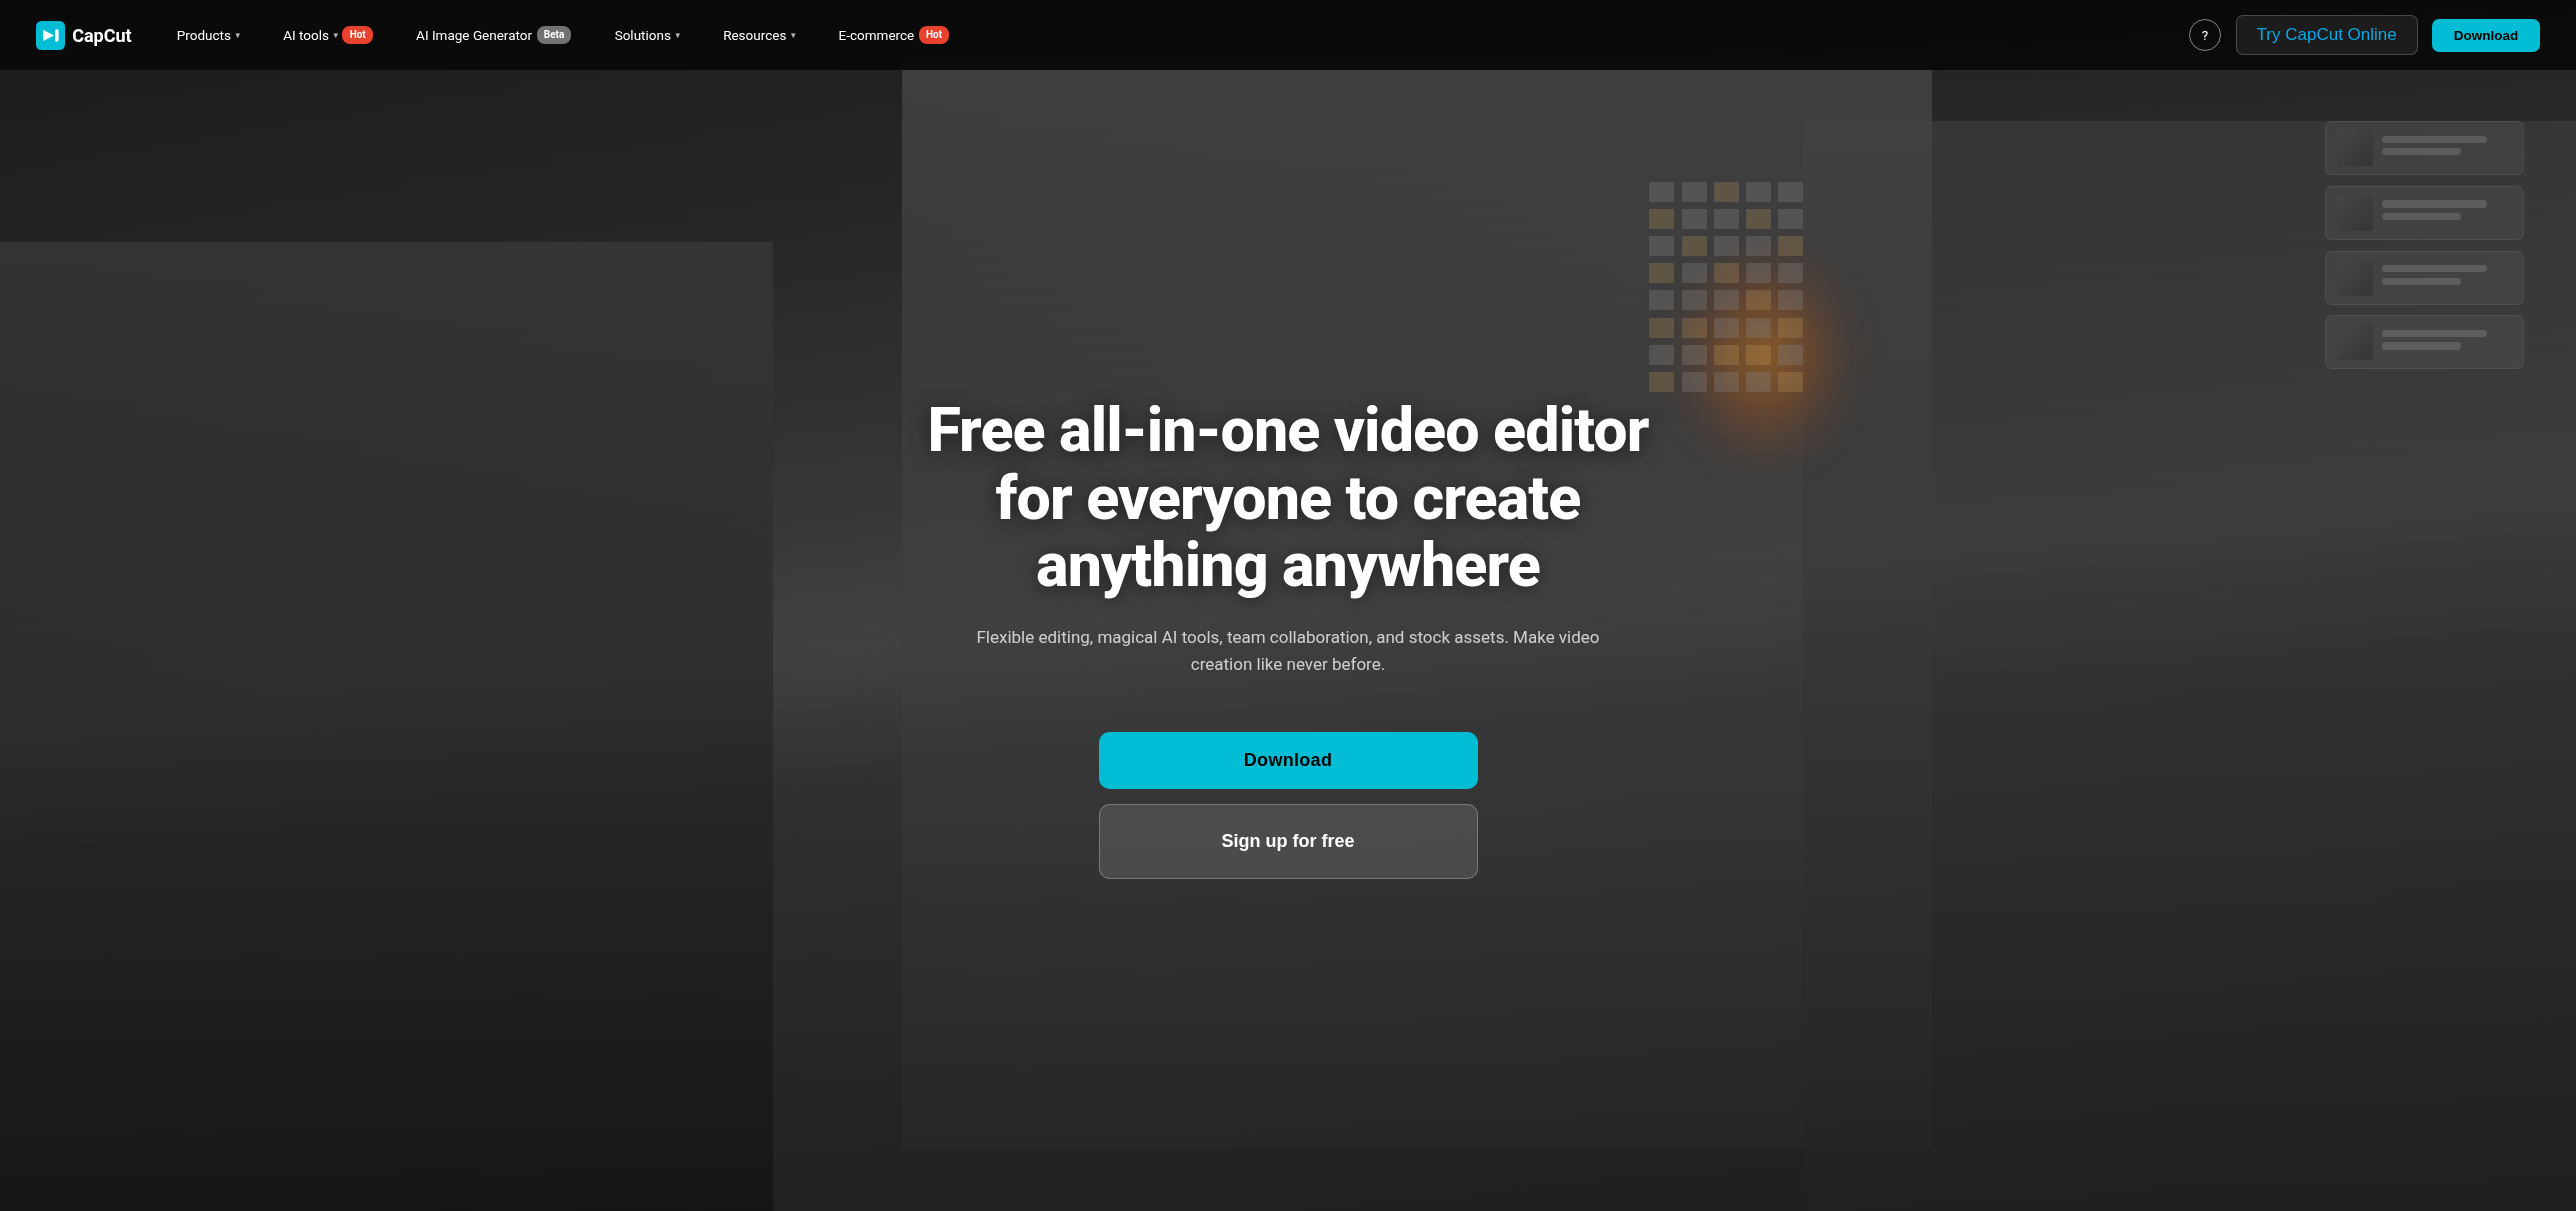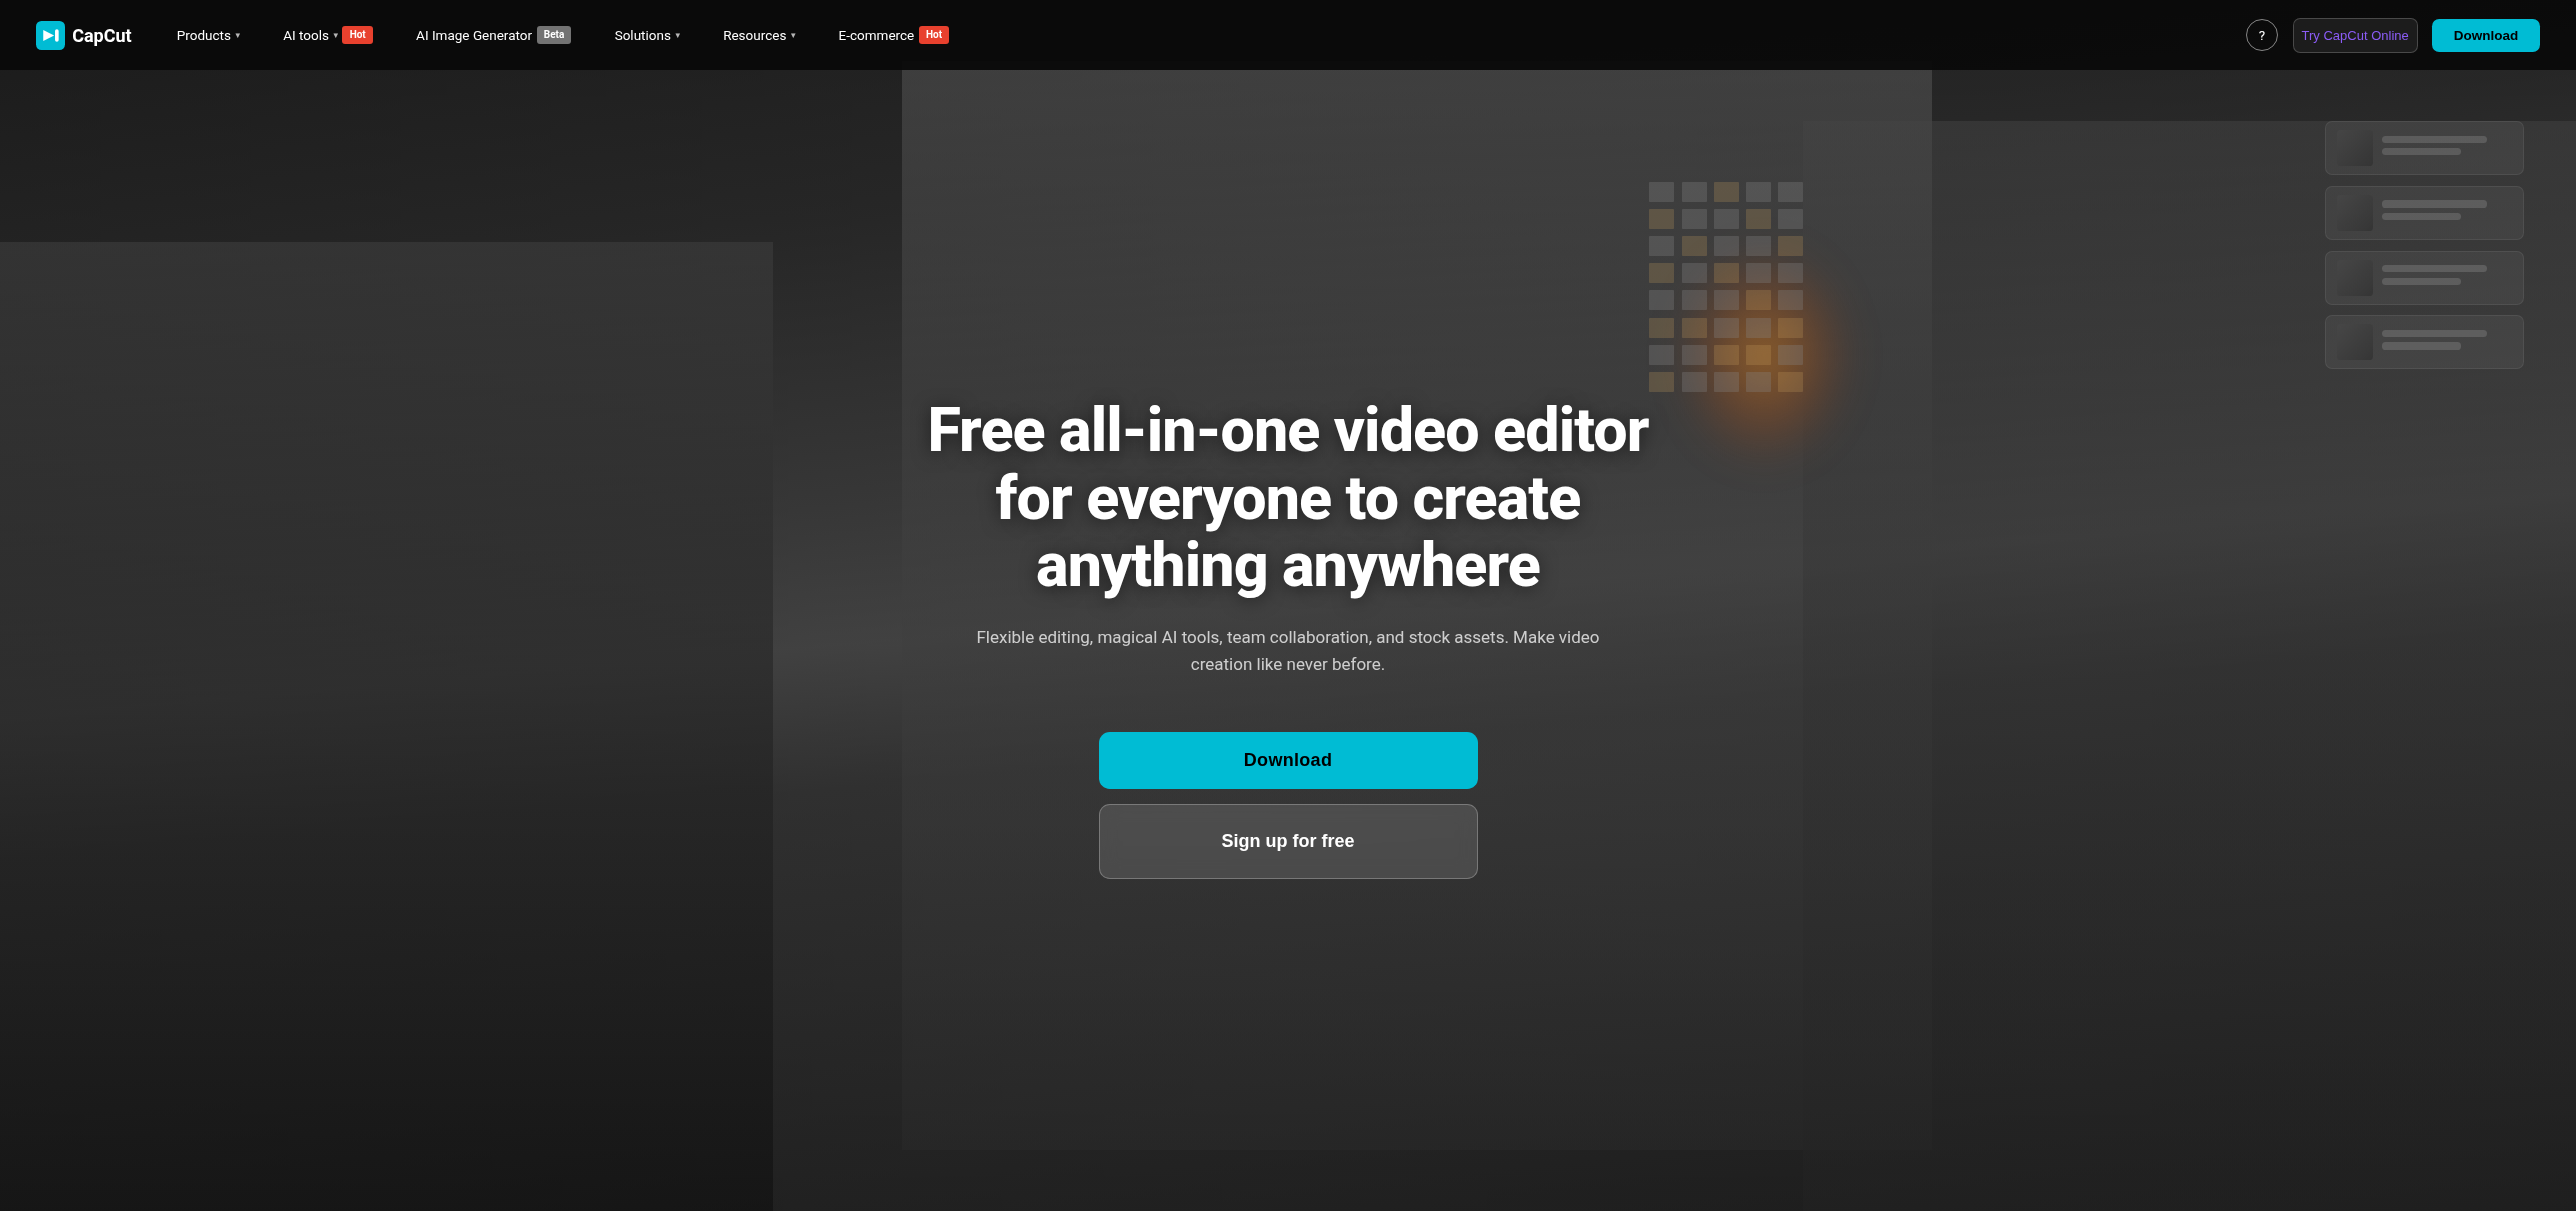--- a/index.html
+++ b/index.html
@@ -61,21 +61,21 @@
       border-radius: 5.4px;
       white-space: nowrap;
       transition: background 0.15s;
     }
 
     .nav-badge {
       display: inline-flex;
       align-items: center;
       justify-content: center;
       padding: 1.8px 7.2px;
-      border-radius: 3px;
+      border-radius: 8px;
       font-size: 10px;
       font-weight: 700;
       color: #fff;
       line-height: 1.4;
     }
 
     .badge-hot {
       background: #e8412e;
     }
 
@@ -103,25 +103,25 @@
       display: flex;
       align-items: center;
       justify-content: center;
       color: #fff;
       font-size: 13.5px;
       cursor: pointer;
     }
 
     .try-online-btn {
       background: #1c1c1c;
-      color: #8b5cf6;
+      color: #0ea5e9;
       border: 0.9px solid rgba(255,255,255,0.2);
-      padding: 9px 8px;
+      padding: 9px 20px;
       border-radius: 7.2px;
-      font-size: 13px;
+      font-size: 17px;
       font-weight: 500;
       cursor: pointer;
       white-space: nowrap;
     }
 
     .download-btn-nav {
       background: #00bcd4;
       color: #000;
       border: none;
       padding: 9px 21.7px;

